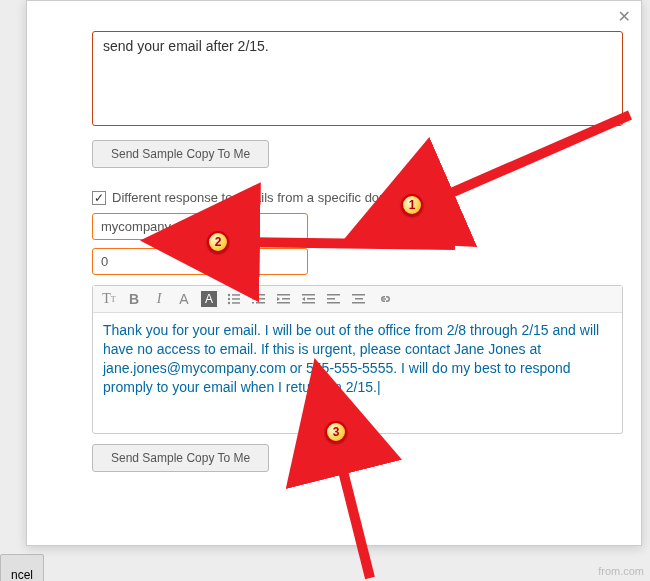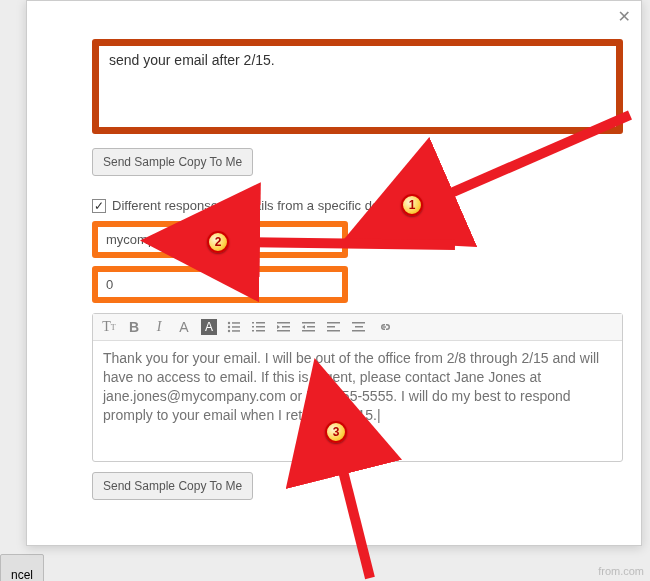--- a/index.html
+++ b/index.html
@@ -50,34 +50,33 @@
     }
     .inner {
       position: absolute;
       left: 65px;
       top: 30px;
       right: 18px;
     }
     .top-textbox {
       width: 100%;
       height: 95px;
-      border: 7px solid #c2410c;
+      border: 1px solid #c2410c;
       border-radius: 3px;
       padding: 6px 10px;
       font-size: 14px;
       color: #333;
       font-family: Arial, sans-serif;
       resize: none;
-      margin-top: 8px;
     }
     .sample-btn {
       margin-top: 10px;
       background: #f0f0f0;
       border: 1px solid #bbb;
-      padding: 6px 10px;
+      padding: 6px 18px;
       font-size: 12px;
       border-radius: 3px;
       color: #555;
     }
     .checkbox-row {
       margin-top: 22px;
       display: flex;
       align-items: center;
       gap: 6px;
       font-size: 13px;
@@ -89,23 +88,23 @@
       border: 1px solid #888;
       display: inline-flex;
       align-items: center;
       justify-content: center;
       font-size: 12px;
       color: #333;
     }
     .domain-input,
     .count-input {
       margin-top: 8px;
-      width: 256px;
+      width: 216px;
       padding: 5px 8px;
-      border: 6px solid #f97316;
+      border: 1px solid #f97316;
       border-radius: 3px;
       font-size: 13px;
       display: block;
       color: #555;
     }
     .editor {
       margin-top: 10px;
       border: 1px solid #ccc;
       border-radius: 3px;
       width: 100%;
@@ -130,21 +129,21 @@
       display: inline-flex;
       width: 16px;
       height: 16px;
       align-items: center;
       justify-content: center;
     }
     .editor-text {
       padding: 8px 10px;
       font-size: 14px;
       line-height: 1.35;
-      color: #737373;
+      color: #0369a1;
       min-height: 120px;
     }
     .callout {
       position: absolute;
       width: 22px;
       height: 22px;
       border-radius: 50%;
       background: radial-gradient(circle at 35% 35%, #fff6d5, #ffd24a 60%, #e6a400);
       border: 2px solid #d00000;
       box-shadow: 0 1px 2px rgba(0,0,0,0.4);

